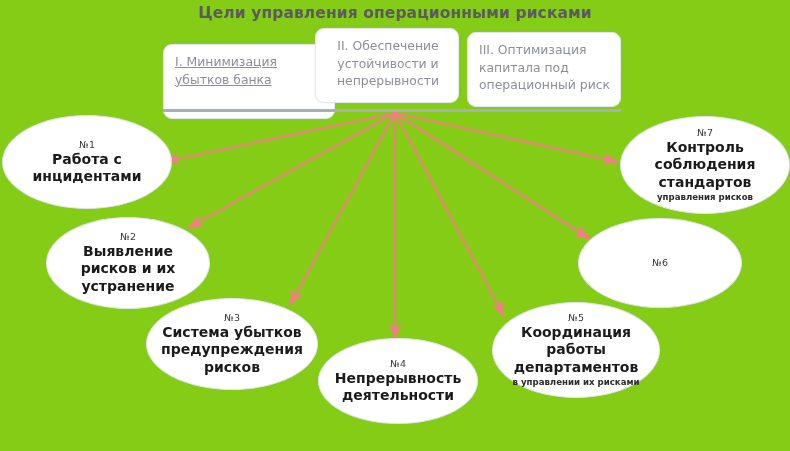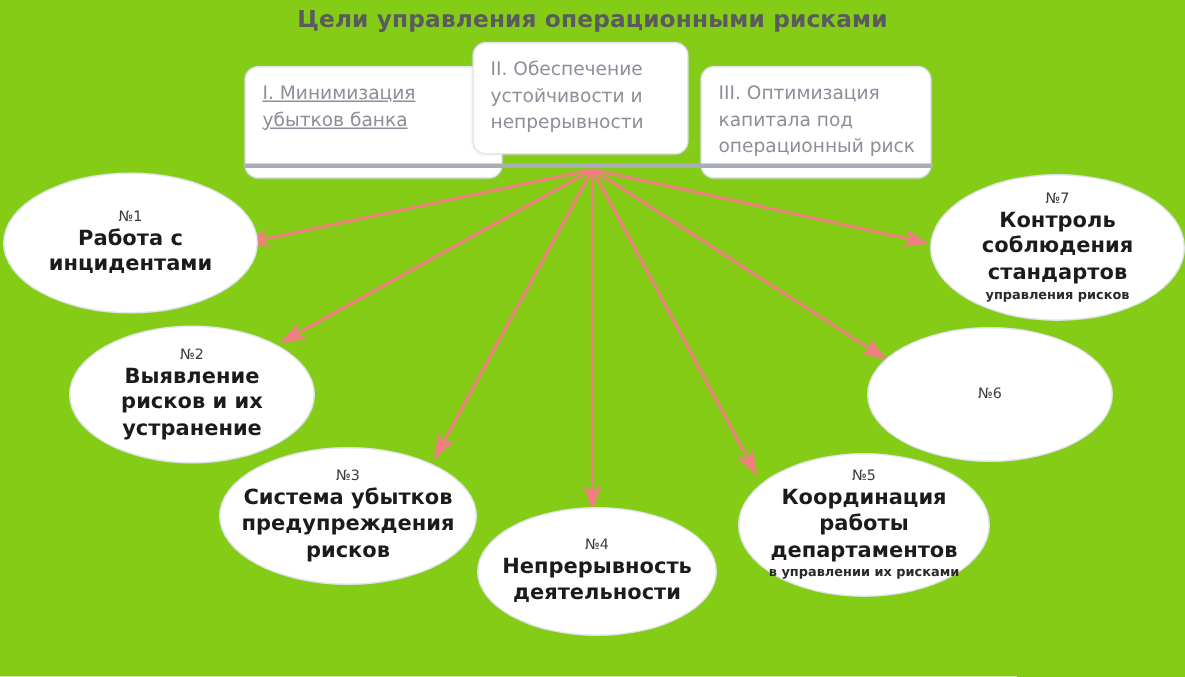--- a/index.html
+++ b/index.html
@@ -42,22 +42,22 @@
     border: 1px solid #e2e6ef;
     border-radius: 9px;
     background: #ffffff;
     color: #8c8f99;
     font-size: 12.4px;
     line-height: 17.5px;
     padding: 8px 9px 4px 11px;
     box-shadow: 0 0 2px rgba(180,188,205,0.35);
   }
   #goal-box-1 { left: 163px; top: 44px; width: 172px; height: 75px; text-decoration: underline; }
-  #goal-box-2 { left: 315px; top: 28px; width: 144px; height: 75px; }
-  #goal-box-3 { left: 467px; top: 44px; width: 154px; height: 75px; }
+  #goal-box-2 { left: 315px; top: 28px; width: 144px; height: 75px; text-align: center; }
+  #goal-box-3 { left: 467px; top: 32px; width: 154px; height: 75px; }
 
   #separator-line {
     position: absolute;
     left: 163px;
     top: 109px;
     width: 458px;
     height: 3px;
     background: #a9adb8;
   }
 

